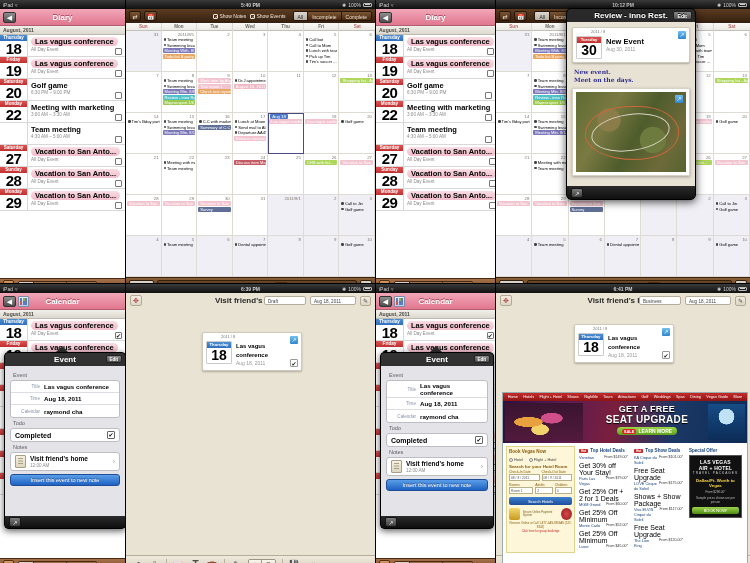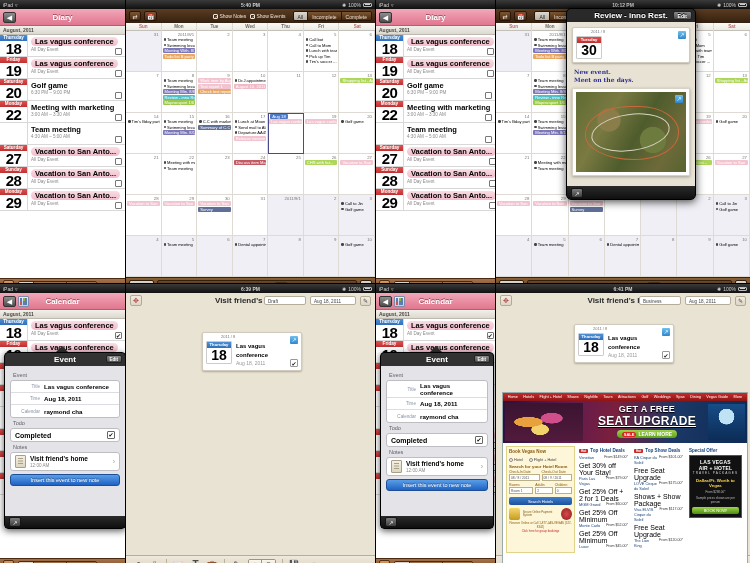--- a/index.html
+++ b/index.html
@@ -275,21 +275,21 @@
   .web-nav span{color:#fff;font-size:3.8px;}
   .banner{height:42px;position:relative;overflow:hidden;
     background:linear-gradient(100deg,#2a1040 0%,#5d1b52 25%,#7a1f3d 45%,#1b3866 70%,#0e2b55 100%);}
   .banner .bl{position:absolute;left:2px;top:2px;bottom:2px;width:32%;
     background:radial-gradient(ellipse at 30% 50%, #e8a13c 0 18%, transparent 19%),
                radial-gradient(ellipse at 60% 40%, #d04f8a 0 16%, transparent 17%),
                radial-gradient(ellipse at 45% 70%, #f2d36b 0 14%, transparent 15%),
                linear-gradient(#3a1430,#521a3c);}
   .banner .bc{position:absolute;left:36%;right:18%;top:3px;text-align:center;}
   .banner .bc .l1{color:#fff;font-size:9px;font-weight:bold;letter-spacing:0.3px;text-shadow:0 1px 1px #000;}
-  .banner .bc .l2{color:#fff;font-size:12px;font-weight:bold;letter-spacing:0.3px;text-shadow:0 1px 1px #000;text-decoration:underline;}
+  .banner .bc .l2{color:#fff;font-size:10px;font-weight:bold;letter-spacing:0.3px;text-shadow:0 1px 1px #000;}
   .banner .learn{margin:2px auto 0;display:inline-flex;align-items:center;gap:2px;
     background:linear-gradient(#9ed44a,#5ea01c);border-radius:6px;padding:1px 5px;color:#fff;font-size:5px;font-weight:bold;}
   .banner .learn .sale{background:#d22;border-radius:4px;padding:0 2px;font-size:4px;}
   .banner .br{position:absolute;right:2px;top:3px;bottom:3px;width:15%;
     background:radial-gradient(circle at 50% 35%, #bfe3f5 0 26%, transparent 27%),
                linear-gradient(#174c86,#0c2d58);}
   .web-cols{display:flex;gap:2px;padding:3px;background:#fff;}
   .col-yellow{width:29%;background:#fdf6d8;border:0.5px solid #e0d48a;padding:2px;}
   .col-mid{flex:1;padding:2px;}
   .col-right{width:24%;padding:2px;}
@@ -1207,20 +1207,24 @@
       <div class="pop-title">
         <span>Review - inno Rest.</span>
         <span class="edit">Edit</span>
       </div>
       <div class="pop-body">
         <div class="evcard">
           <span class="ymd">2011 / 8</span>
           <div class="mini-date">
             <div class="wd">Tuesday</div>
             <div class="dd">30</div>
+          </div>
+          <div class="txt">
+            <div class="t">New Event</div>
+            <div class="s">Aug 30, 2011</div>
           </div>
           <div class="corner">↗</div>
         </div>
         <div class="handnote">
           <div>New event.</div>
           <div>Meet on the days.</div>
         </div>
         <div class="photo" style="height:88px;">
           <div class="img"></div>
           <div class="corner">↗</div>

